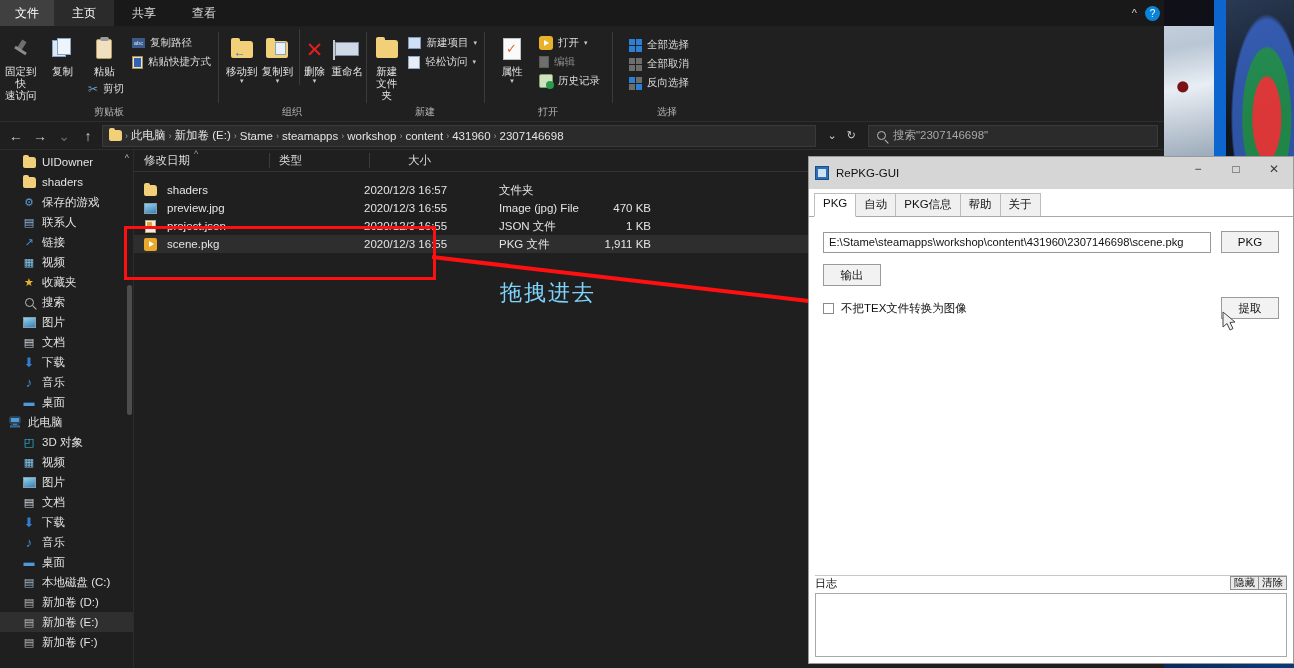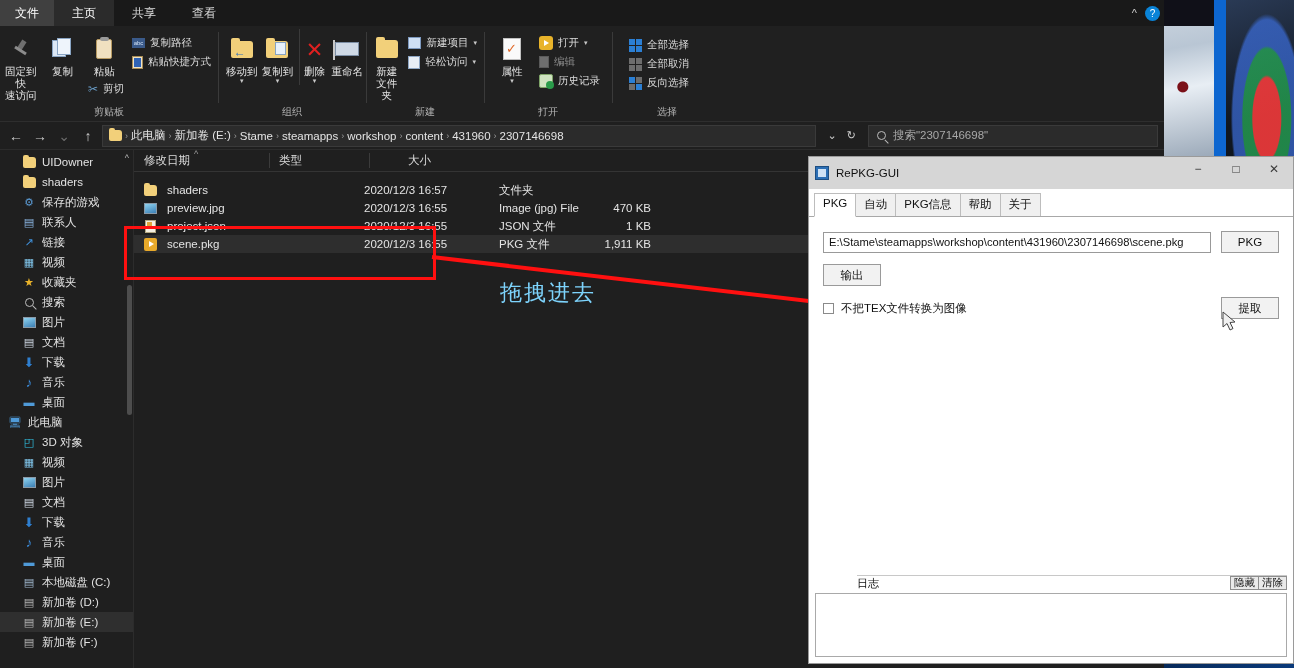--- a/index.html
+++ b/index.html
@@ -232,21 +232,21 @@
   .dlg-body { padding:14px 14px 0 14px; }
   .frow2 { display:flex; align-items:center; gap:10px; margin-bottom:11px; }
   .dinput { flex:1; height:21px; border:1px solid #999; background:#fff;
             display:flex; align-items:center; padding:0 5px;
             font-size:11.2px; color:#111; overflow:hidden; white-space:nowrap; }
   .dbtn { width:58px; height:22px; border:1px solid #9a9a9a; background:#f2f2f2;
           display:flex; align-items:center; justify-content:center; font-size:11.5px; }
   .cbrow { display:flex; align-items:center; gap:7px; }
   .cbox { width:11px;height:11px;border:1px solid #8a8a8a;background:#fff; }
   .logbar { position:absolute; left:6px; right:6px; top:418px; height:15px;
-            display:flex; align-items:center; border-top:1px solid #c8c8c8;margin-left:42px; }
+            display:flex; align-items:center; border-top:1px solid #c8c8c8; }
   .logbar .lbl { font-size:11px; flex:1; }
   .logbtn { border:1px solid #8e8e8e; background:#eaeaea; font-size:10.5px;
             padding:0 3px; height:14px; display:flex;align-items:center; margin-left:-1px;}
   .logarea { position:absolute; left:6px; right:6px; top:436px; bottom:6px;
              border:1px solid #a9a9a9; background:#fff; }
 
   
   #cursor { position:absolute; left:1222px; top:311px; pointer-events:none; }
 </style>
 </head>

